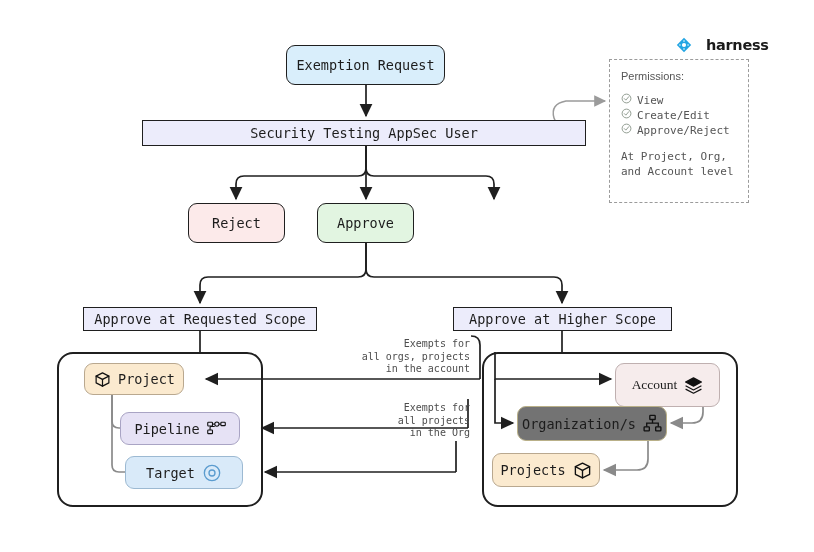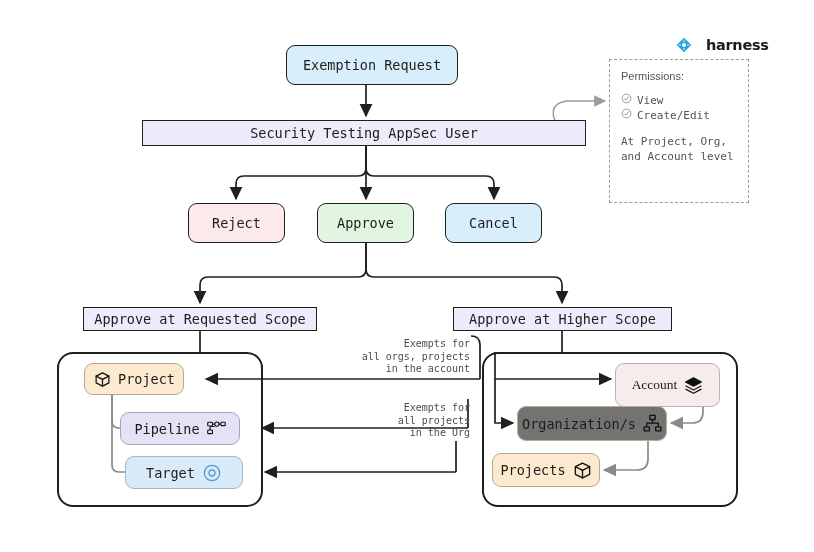--- a/index.html
+++ b/index.html
@@ -33,21 +33,21 @@
     gap: 7px;
     font-family: "DejaVu Sans Mono", "Liberation Mono", monospace;
     font-size: 13.5px;
     color: #1c1c1c;
     letter-spacing: 0px;
     white-space: nowrap;
   }
 
   
   .n-exempt {
-    left: 286px; top: 45px; width: 172px; height: 40px;
+    left: 286px; top: 45px; width: 159px; height: 40px;
     background: #d9eefb;
     border: 1.6px solid #1f1f1f;
     border-radius: 9px;
   }
   .n-user {
     left: 142px; top: 120px; width: 444px; height: 26px;
     background: #ececfb;
     border: 1.6px solid #1f1f1f;
   }
   .n-reject {
@@ -279,23 +279,20 @@
   <div class="node n-user">
     <span>Security Testing AppSec User</span>
   </div>
 
   <div class="node n-reject">
     <span>Reject</span>
   </div>
   <div class="node n-approve">
     <span>Approve</span>
   </div>
-  <div class="node n-cancel">
-    <span>Cancel</span>
-  </div>
 
   <div class="node n-scope-left">
     <span>Approve at Requested Scope</span>
   </div>
   <div class="node n-scope-right">
     <span>Approve at Higher Scope</span>
   </div>
 
   <div class="group g-left"></div>
   <div class="group g-right"></div>
@@ -394,20 +391,29 @@
     <div class="perm-item">
       <span class="check-ico">
         <svg width="11" height="11" viewBox="0 0 20 20" fill="none" stroke="#7d8a7d" stroke-width="1.5">
           <circle cx="10" cy="10" r="8"></circle>
           <path d="M6 10.2 L8.8 13 L14.2 6.6" stroke-linecap="round" stroke-linejoin="round"></path>
         </svg>
       </span>
       <span>Create/Edit</span>
     </div>
 
+    <div class="perm-item">
+      <span class="check-ico">
+        <svg width="11" height="11" viewBox="0 0 20 20" fill="none" stroke="#7d8a7d" stroke-width="1.5">
+          <circle cx="10" cy="10" r="8"></circle>
+          <path d="M6 10.2 L8.8 13 L14.2 6.6" stroke-linecap="round" stroke-linejoin="round"></path>
+        </svg>
+      </span>
+      <span>Approve/Reject</span>
+    </div>
 
     <div class="perm-foot">At Project, Org,
 and Account level</div>
   </div>
 
   <div class="logo">
     <span class="ico">
       <svg width="16" height="16" viewBox="0 0 24 24">
         <path d="M12 1.2 L22.8 12 L12 22.8 L1.2 12 Z" fill="#22a5e3"></path>
         <circle cx="12" cy="12" r="3.1" fill="#ffffff"></circle>

